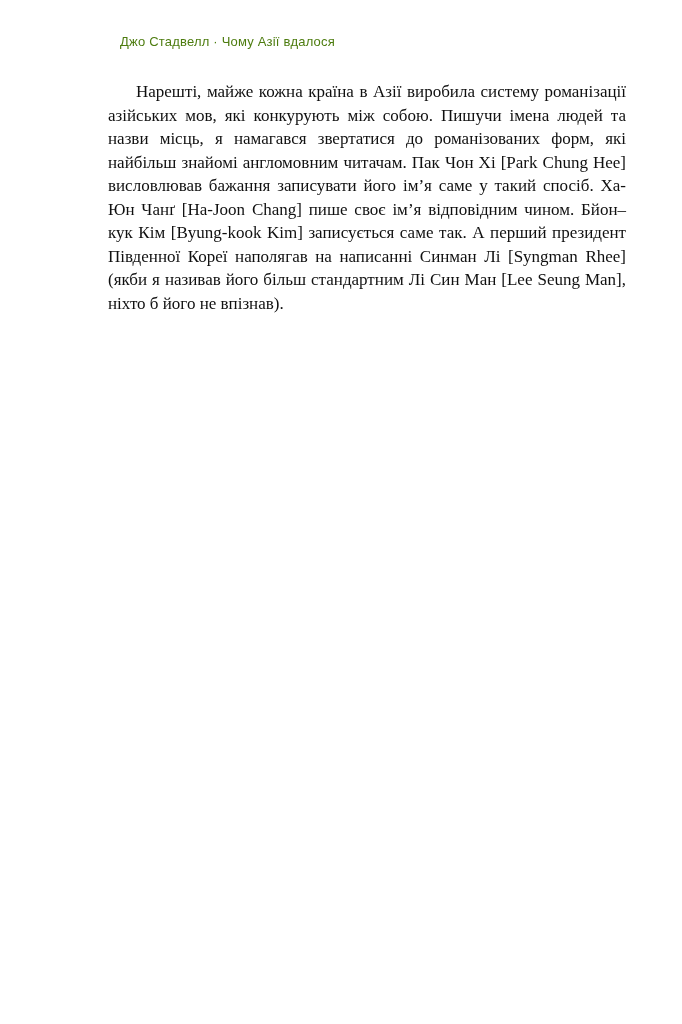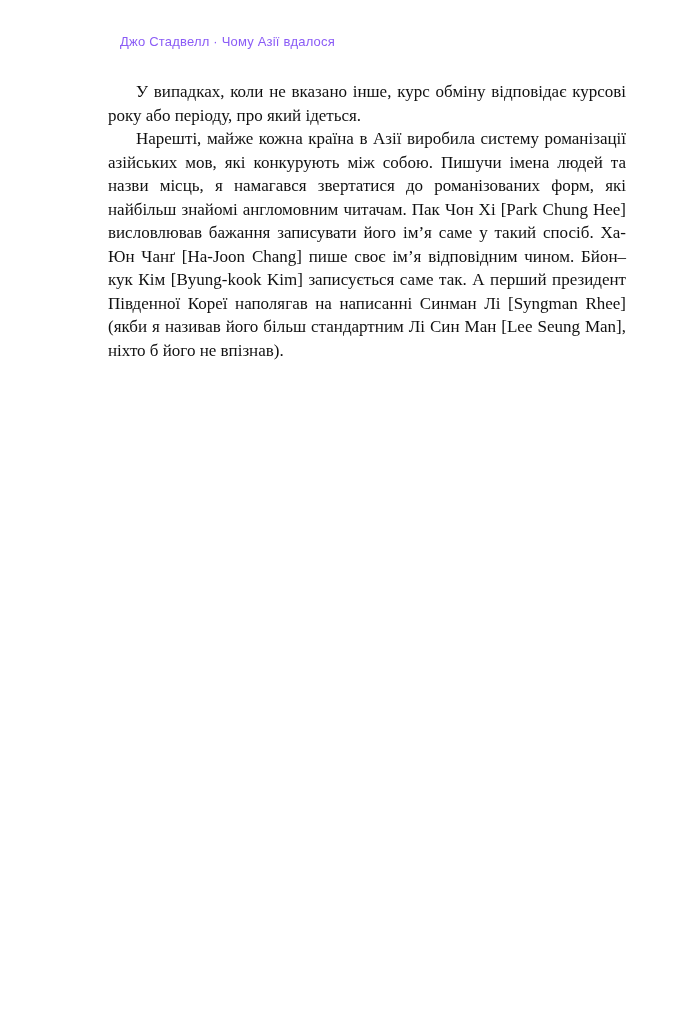--- a/index.html
+++ b/index.html
@@ -17,21 +17,21 @@
       font-family: "Liberation Serif", serif;
       color: #101010;
     }
     .running-header {
       position: absolute;
       top: 34px;
       left: 120px;
       font-family: "Liberation Sans", sans-serif;
       font-size: 13px;
       letter-spacing: 0.2px;
-      color: #8b5cf6;
+      color: #4d7c0f;
       white-space: nowrap;
     }
     .body-text {
       position: absolute;
       top: 80px;
       left: 108px;
       width: 518px;
       font-size: 17px;
       line-height: 23.5px;
       text-align: justify;
@@ -48,17 +48,16 @@
     }
   </style>
 </head>
 <body>
 
 <div class="page">
 
   <div class="running-header">Джо Стадвелл · Чому Азії вдалося</div>
 
   <div class="body-text">
-    <p class="indent">У випадках, коли не вказано інше, курс обміну відповідає курсові року або періоду, про який ідеться.</p>
     <p class="indent">Нарешті, майже кожна країна в Азії виробила систему романізації азійських мов, які конкурують між собою. Пишучи імена людей та назви місць, я намагався звертатися до романізованих форм, які найбільш знайомі англомовним читачам. Пак Чон Хі [Park Chung Hee] висловлював бажання записувати його ім’я саме у такий спосіб. Ха-Юн Чанґ [Ha-Joon Chang] пише своє ім’я відповідним чином. Бйон–кук Кім [Byung-kook Kim] записується саме так. А перший президент Південної Кореї наполягав на написанні Синман Лі [Syngman Rhee] (якби я називав його більш стандартним Лі Син Ман [Lee Seung Man], ніхто б його не впізнав).</p>
   </div>
 
 </div>
 
 </body></html>

